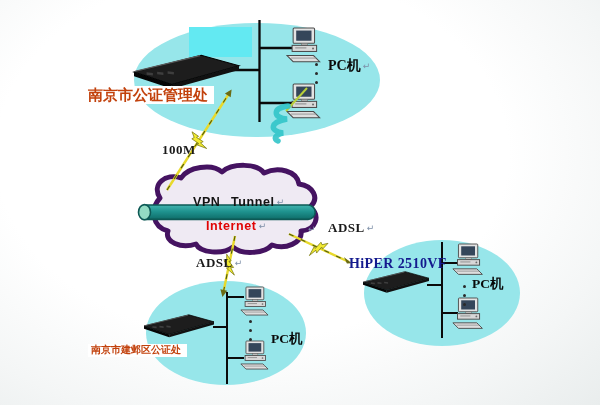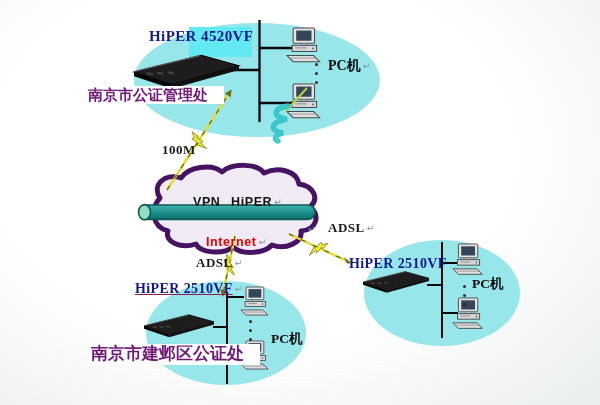--- a/index.html
+++ b/index.html
@@ -8,25 +8,25 @@
     background:radial-gradient(ellipse at 42% 38%, #ffffff 52%, #f4f6f6 78%, #e9eded 100%);
     font-family:"Liberation Sans",sans-serif;
   }
   .layer{position:absolute;left:0;top:0;}
   .lbl{position:absolute;white-space:nowrap;line-height:1.15;}
   .serif{font-family:"Liberation Serif","DejaVu Serif",serif;}
   .sans{font-family:"Liberation Sans","DejaVu Sans",sans-serif;}
   .model{font-weight:bold;font-size:14px;color:#141a8e;letter-spacing:.4px;}
   .model-big{font-size:15px;}
   .uline{text-decoration:underline;text-decoration-color:#8d1a4a;}
-  .orgname{font-weight:bold;color:#701a75;background:#ffffff;padding:0 16px 1px 3px;}
+  .orgname{font-weight:bold;color:#c2410c;background:#ffffff;padding:0 6px 1px 3px;}
   .pc-label{font-weight:bold;font-size:14px;color:#0a0a0a;}
   .linklbl{font-weight:bold;font-size:13px;color:#1a1a1a;letter-spacing:.5px;}
   .cloudtxt{font-weight:bold;font-size:12.5px;color:#141414;letter-spacing:.6px;margin-top:7px;}
-  .inet{font-weight:bold;font-size:12.5px;color:#e00404;letter-spacing:.6px;margin-top:16px;}
+  .inet{font-weight:bold;font-size:12.5px;color:#e00404;letter-spacing:.6px;}
   .ret{font-size:9px;color:#7d8fa8;font-weight:normal;margin-left:2px;vertical-align:1px;font-family:"DejaVu Sans",sans-serif;}
   .vdots{position:absolute;display:flex;flex-direction:column;gap:6px;}
   .vdots i{width:3px;height:3px;border-radius:50%;background:#2a2a2a;display:block;}
 </style>
 </head>
 <body>
 
 <div class="stage">
 
   <svg class="layer" width="600" height="405" viewBox="0 0 600 405">
@@ -110,21 +110,20 @@
     </g>
 
     <g>
       <line x1="289" y1="234" x2="349" y2="262" stroke="#e8d92b" stroke-width="2.4"></line>
       <line x1="289" y1="234" x2="349" y2="262" stroke="#4f5a10" stroke-width="1.1" stroke-dasharray="5 8"></line>
       <polygon points="351.7,263.3 346.9,263.5 343.9,257.1" fill="#6b6b14"></polygon>
       <use href="#boltIcon" transform="translate(318,248) rotate(65)"></use>
     </g>
   </svg>
 
-  <div class="lbl serif model model-big" style="left:149px;top:28px">HiPER 4520VF</div>
 
   <div class="lbl orgname" style="left:85px;top:86px;font-size:15px">南京市公证管理处</div>
 
   <div class="lbl serif pc-label" style="left:328px;top:58px">
     <span>PC机</span><span class="ret">↵</span>
   </div>
   <div class="vdots" style="left:315px;top:63px">
       <i></i>
       <i></i>
       <i></i>
@@ -135,34 +134,31 @@
   <div class="lbl serif linklbl" style="left:196px;top:256px">
     <span>ADSL</span><span class="ret">↵</span>
   </div>
 
   <div class="lbl serif linklbl" style="left:328px;top:221px">
     <span>ADSL</span><span class="ret">↵</span>
   </div>
 
   <div class="lbl sans cloudtxt" style="left:193px;top:188px">VPN</div>
   <div class="lbl sans cloudtxt" style="left:231px;top:188px">
-    <span>HiPER</span><span class="ret">↵</span>
+    <span>Tunnel</span><span class="ret">↵</span>
   </div>
   <div class="lbl sans inet" style="left:206px;top:219px">
     <span>Internet</span><span class="ret">↵</span>
   </div>
   <div class="lbl" style="left:306px;top:219px">
     <span class="ret">↵</span>
   </div>
 
-  <div class="lbl serif model" style="left:135px;top:281px">
-    <span class="uline">HiPER 2510VF</span><span class="ret">↵</span>
-  </div>
 
-  <div class="lbl orgname" style="left:88px;top:344px;font-size:17px">南京市建邺区公证处</div>
+  <div class="lbl orgname" style="left:88px;top:344px;font-size:10px">南京市建邺区公证处</div>
 
   <div class="lbl serif pc-label" style="left:271px;top:331px;font-size:13.5px">PC机</div>
   <div class="vdots" style="left:249px;top:320px">
       <i></i>
       <i></i>
       <i></i>
     </div>
 
   <div class="lbl serif model" style="left:349px;top:256px">HiPER 2510VF</div>
 

